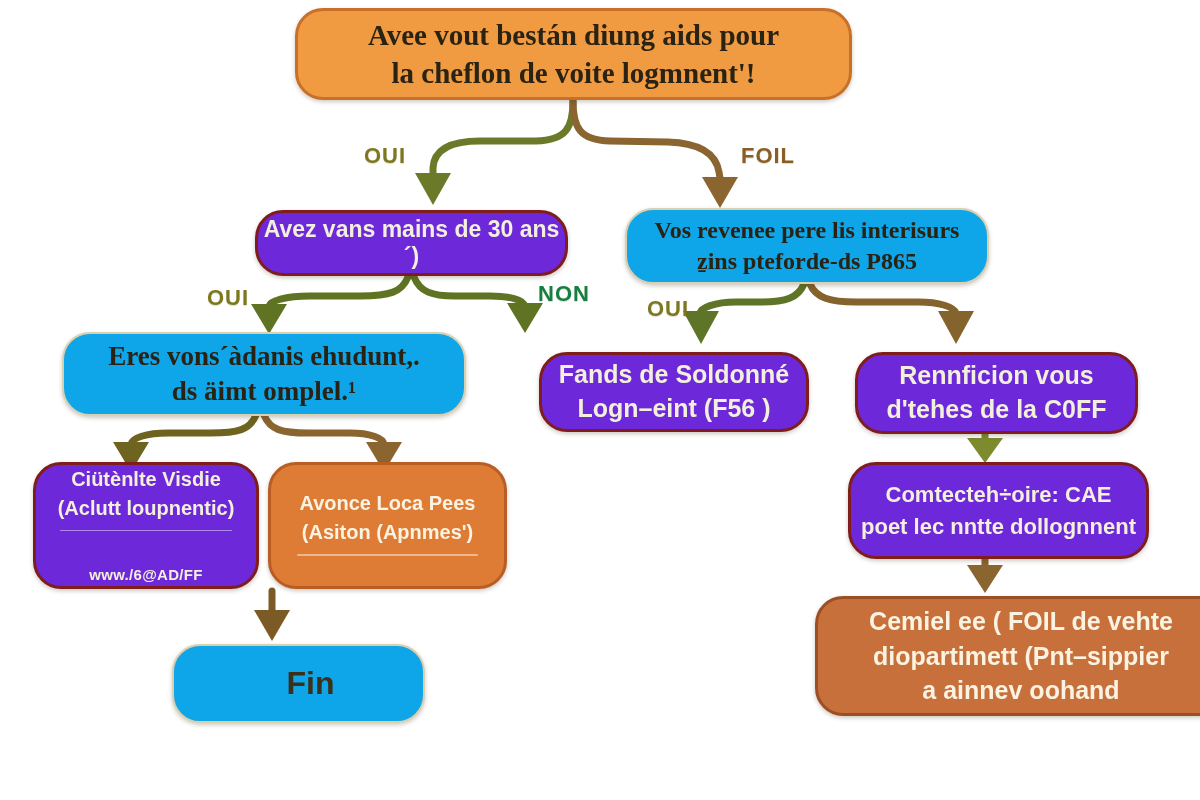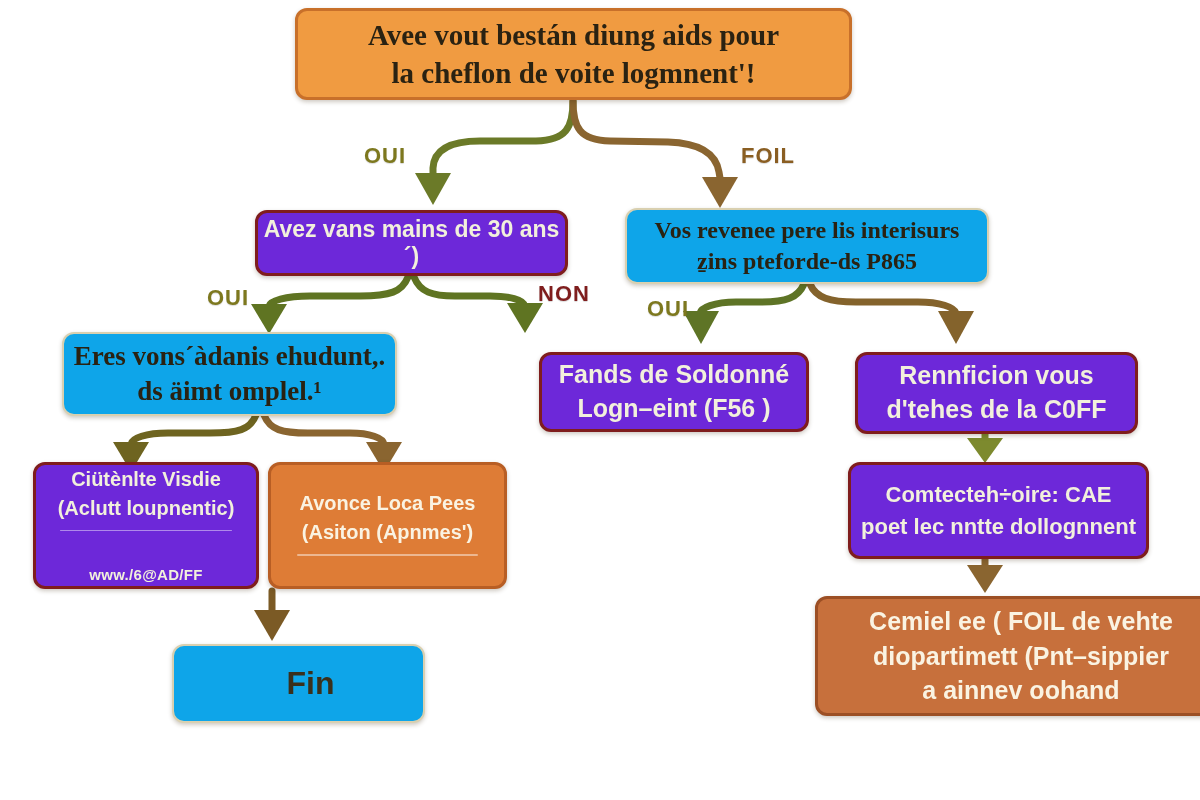--- a/index.html
+++ b/index.html
@@ -5,21 +5,21 @@
   html,body{margin:0;padding:0;}
   body{
     width:1200px;height:800px;position:relative;background:#ffffff;
     font-family:"Liberation Sans",sans-serif;overflow:hidden;
   }
   #canvas{position:absolute;inset:0;width:1200px;height:800px;}
   #edges{position:absolute;left:0;top:0;z-index:0;}
   .node{
     position:absolute;z-index:2;box-sizing:border-box;
     display:flex;flex-direction:column;justify-content:center;align-items:center;
-    text-align:center;border-radius:12px;
+    text-align:center;border-radius:28px;
     box-shadow:0 2px 4px rgba(60,40,10,.25);
   }
   .node .ln{width:100%;}
   .green{
     background:#6d28d9;border:3px solid #7f1d1d;color:#F2F0DC;
     font-weight:bold;
   }
   .cream{
     background:#0ea5e9;border:2px solid #D9D0B0;color:#2A2212;
     font-family:"Liberation Serif",serif;font-weight:600;
@@ -40,33 +40,33 @@
   }
   .edge-label{
     position:absolute;z-index:3;font-weight:bold;font-size:22px;
     letter-spacing:1px;transform:translate(-50%,0);
     text-shadow:0 1px 1px rgba(0,0,0,.15);
   }
   
   #n-root{left:295px;top:8px;width:557px;height:92px;font-size:29px;line-height:1.32;}
   #n-qage{left:255px;top:210px;width:313px;height:66px;font-size:23px;}
   #n-qrev{left:625px;top:208px;width:364px;height:76px;font-size:24px;line-height:1.3;}
-  #n-qstu{left:62px;top:332px;width:335px;height:84px;font-size:27px;line-height:1.3;}
+  #n-qstu{left:62px;top:332px;width:404px;height:84px;font-size:27px;line-height:1.3;}
   #n-fands{left:539px;top:352px;width:270px;height:80px;font-size:25px;line-height:1.35;}
   #n-renn{left:855px;top:352px;width:283px;height:82px;font-size:25px;line-height:1.35;}
   #n-ciut{left:33px;top:462px;width:226px;height:127px;font-size:20px;line-height:1.45;}
   #n-avon{left:268px;top:462px;width:239px;height:127px;font-size:20px;line-height:1.45;}
   #n-ciut .link,#n-avon .link{font-size:15px;letter-spacing:.3px;margin-top:28px;}
   #n-contact{left:848px;top:462px;width:301px;height:97px;font-size:22px;line-height:1.45;}
   #n-conseil{left:815px;top:596px;width:412px;height:120px;font-size:25px;line-height:1.38;}
   #n-fin{left:172px;top:644px;width:253px;height:79px;font-size:32px;font-family:"Liberation Sans",sans-serif;font-weight:bold;color:#3A301C;padding-left:24px;}
   #lbl-l1yes{left:385px;top:143px;color:#7D781E;}
   #lbl-l1no{left:768px;top:143px;color:#8A5E22;}
   #lbl-l2yes{left:228px;top:285px;color:#7D781E;}
-  #lbl-l2no{left:564px;top:281px;color:#7f1d1d;}
+  #lbl-l2no{left:564px;top:281px;color:#15803d;}
   #lbl-l3yes{left:668px;top:296px;color:#7D781E;}
 </style>
 </head>
 <body>
 
 <div id="canvas">
 
   <svg id="edges" width="1200" height="800" viewBox="0 0 1200 800">
 
     <g>

